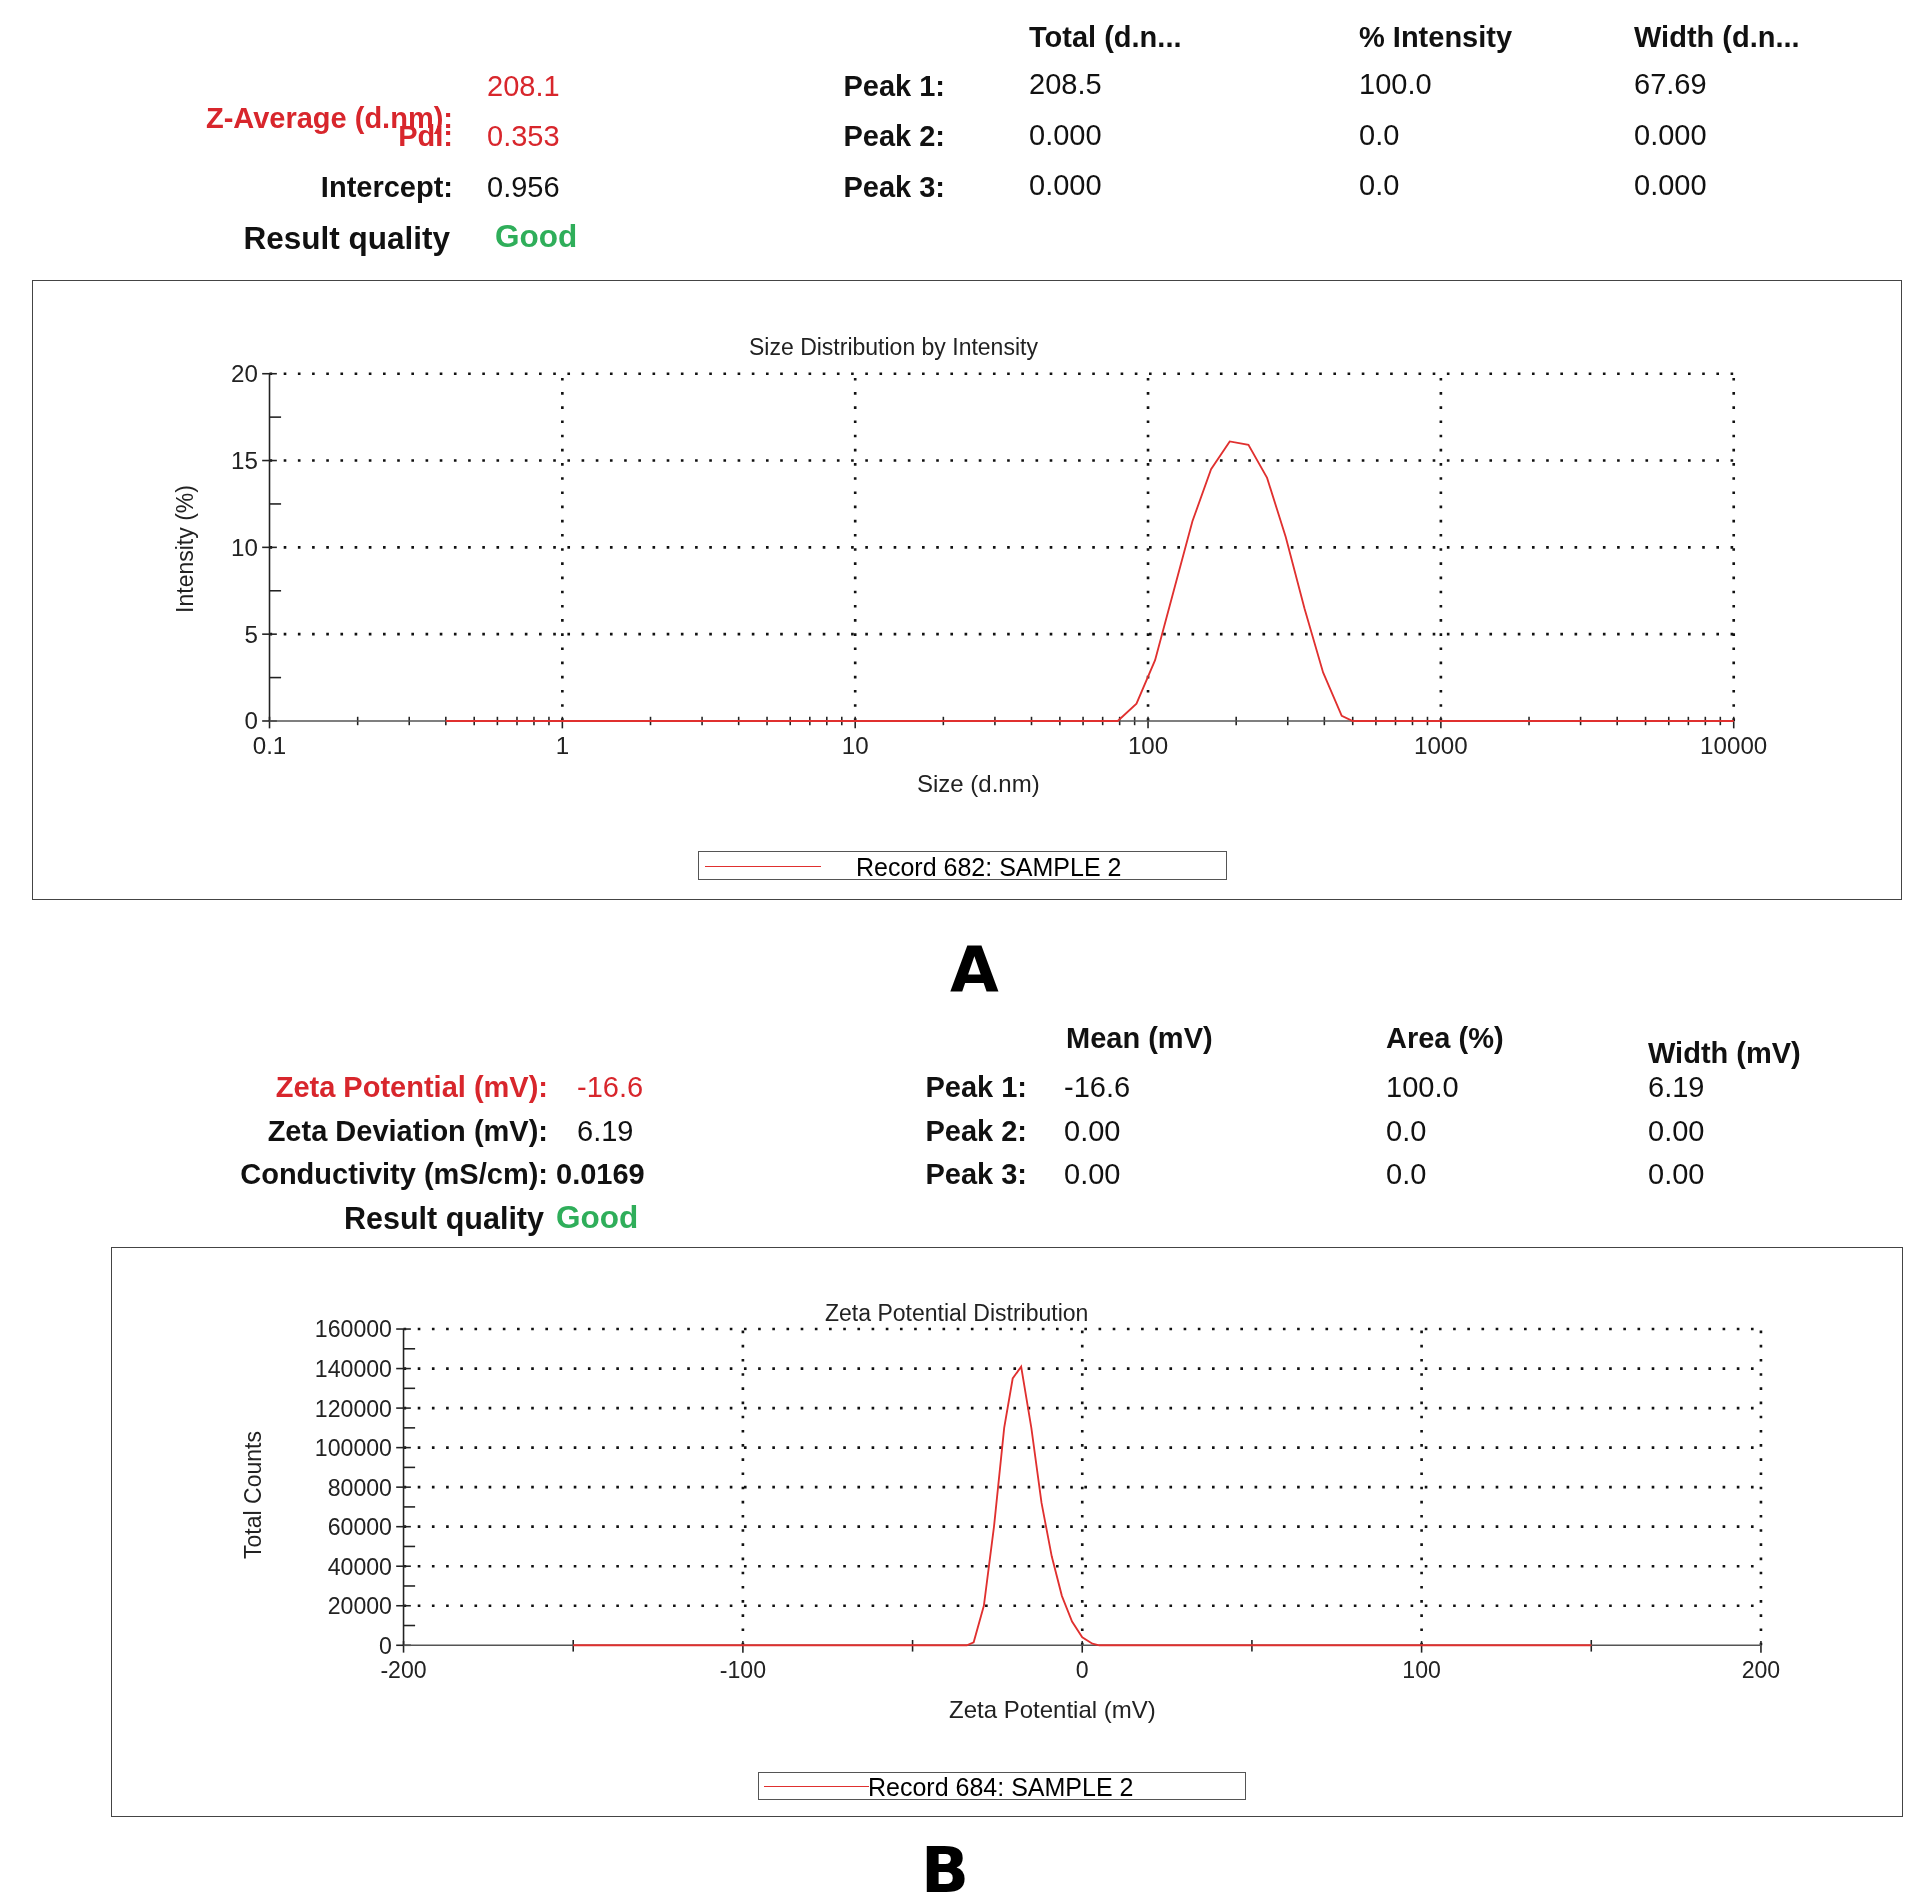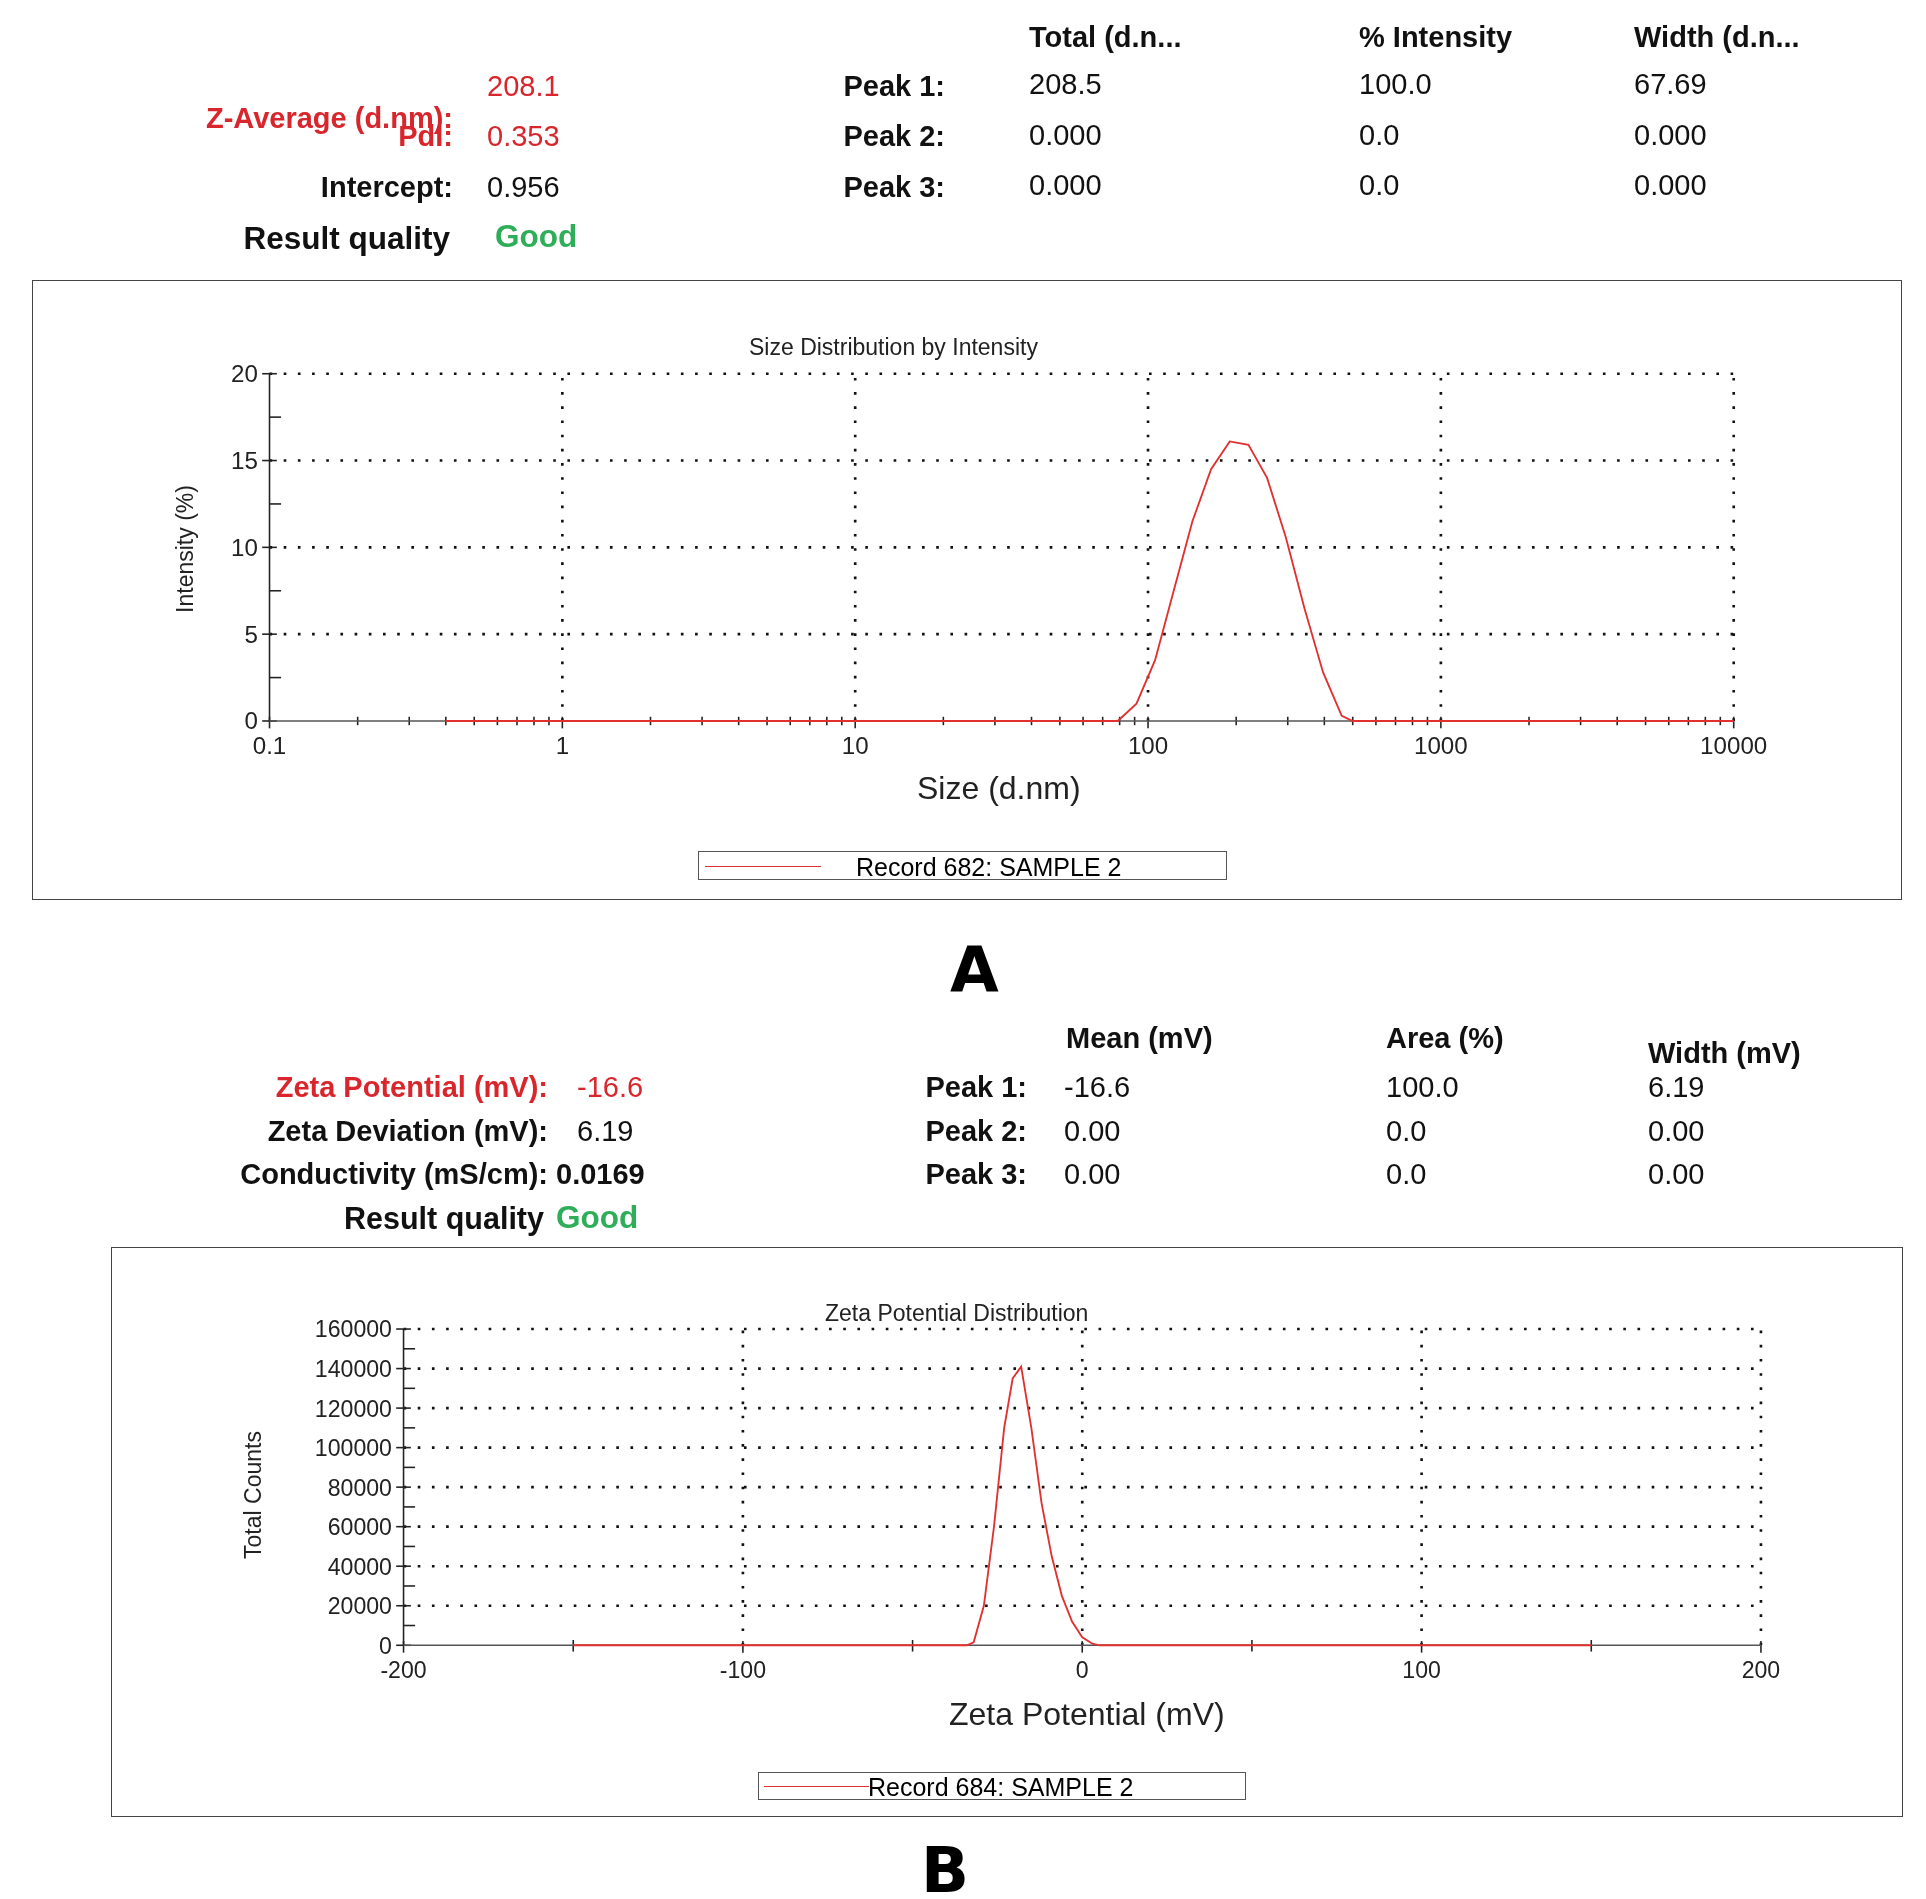--- a/index.html
+++ b/index.html
@@ -6,21 +6,21 @@
   body { width:1926px; height:1899px; position:relative; overflow:hidden;
          font-family:"Liberation Sans", "DejaVu Sans", sans-serif; color:#111; }
   .abs { position:absolute; white-space:nowrap; }
   .lbl { font-weight:bold; font-size:29px; text-align:right; }
   .val { font-size:29px; }
   .hdr { font-weight:bold; font-size:29px; }
   .red { color:#d8262c; }
   .green { color:#2fae5a; }
   .panel { position:absolute; border:1.6px solid #444; background:#fff; box-sizing:border-box; }
   .chart-title { position:absolute; font-size:23px; color:#222; white-space:nowrap;margin-top:36px; }
-  .axis-title { position:absolute; font-size:32px; color:#222; white-space:nowrap; }
+  .axis-title { position:absolute; font-size:24px; color:#222; white-space:nowrap; }
   .legend { position:absolute; border:1.6px solid #555; background:#fff; box-sizing:border-box; }
   .legend-text { position:absolute; font-size:25px; color:#000000; white-space:nowrap; }
   .fig-letter { position:absolute; font-family:"DejaVu Sans", sans-serif; font-weight:bold; font-size:63px; color:#000; }
   svg text { font-family:"Liberation Sans", "DejaVu Sans", sans-serif; fill:#222; }
 </style>
 </head>
 <body>
 
 <div>
   <div class="abs lbl red" style="right:1473px; top:78px;margin-top:24px;">Z-Average (d.nm):</div>

